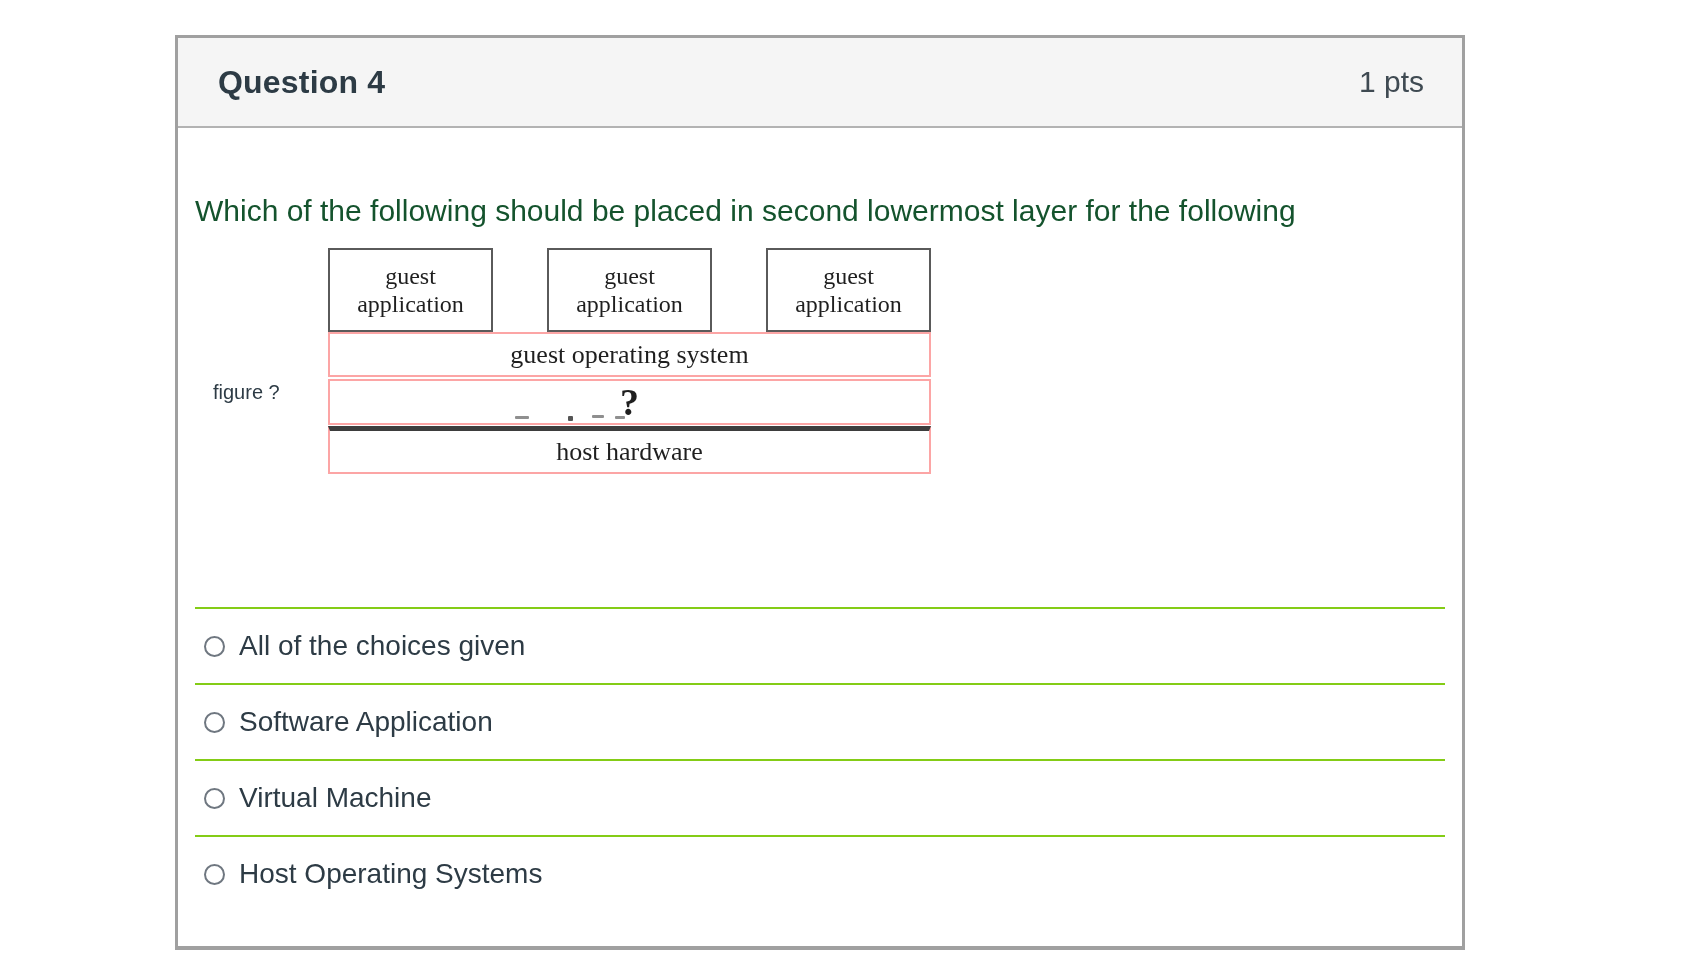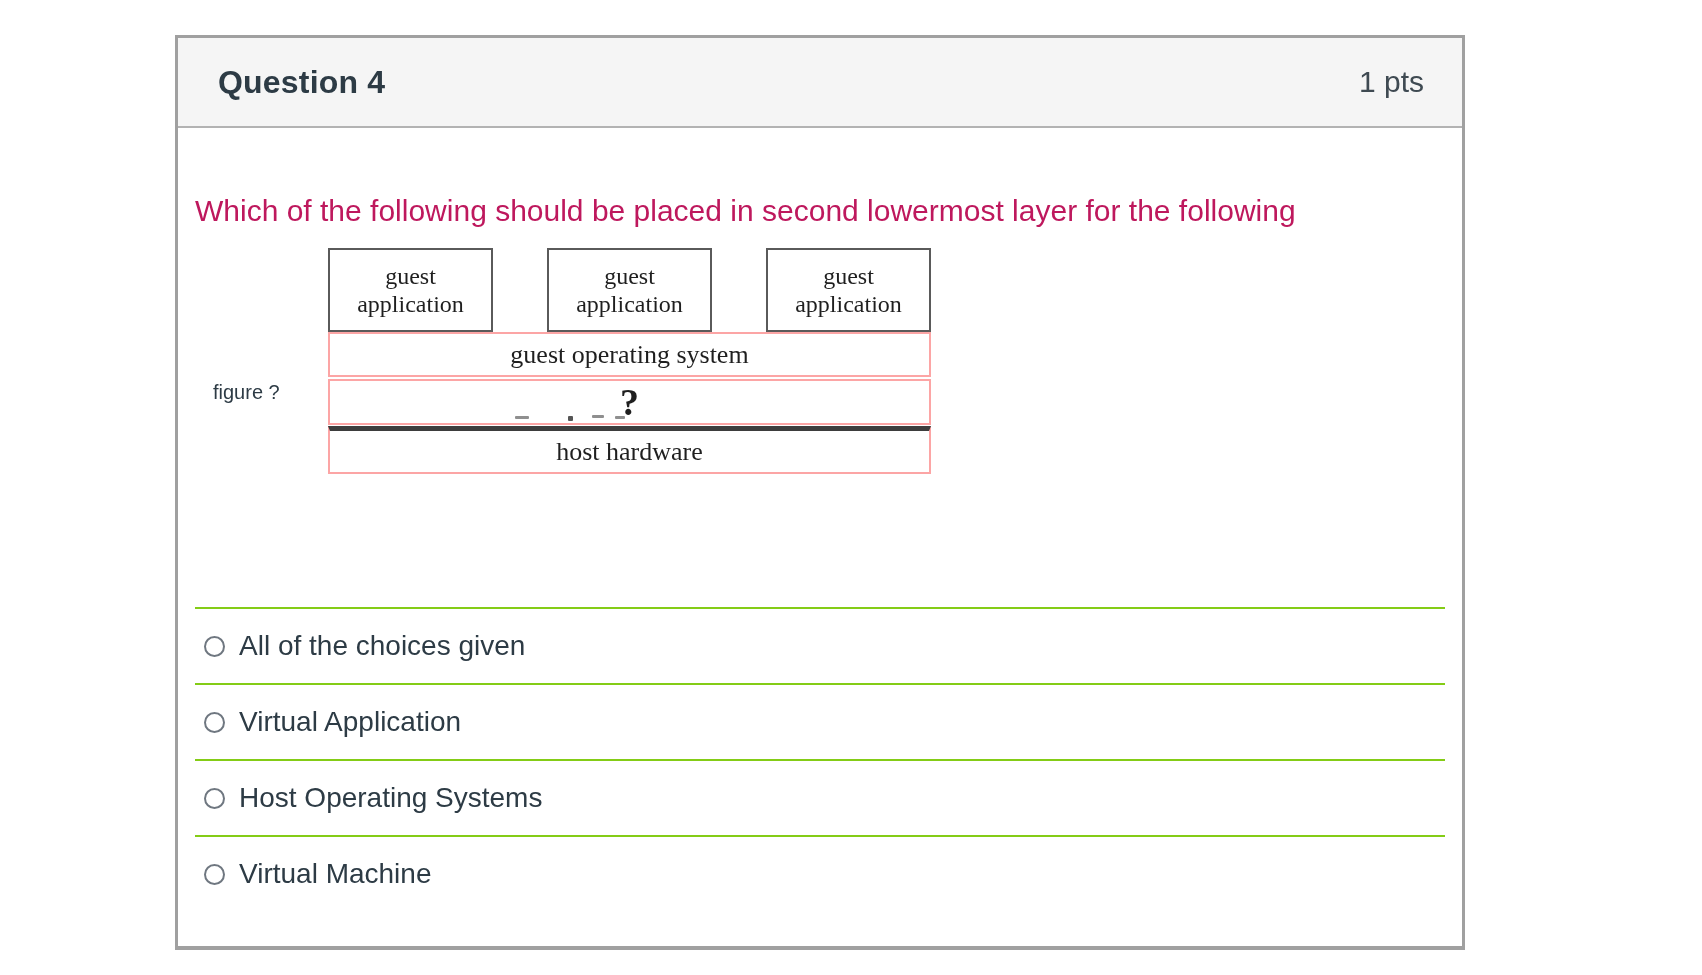--- a/index.html
+++ b/index.html
@@ -43,21 +43,21 @@
     font-weight: 500;
     color: #3f4a52;
   }
 
   
   .question-text {
     position: absolute;
     left: 17px; top: 152px;
     font-size: 30px;
     line-height: 42px;
-    color: #be185d;
+    color: #14532d;
   }
   .figure-label {
     position: absolute;
     left: 35px; top: 334px;
     font-size: 20px;
     line-height: 40px;
     color: #2d3b45;
   }
 
   
@@ -175,25 +175,25 @@
     <div class="layer layer-host">host hardware</div>
   </div>
 
   <div class="options">
     <div class="option-row">
       <div class="radio"></div>
       <div class="option-label">All of the choices given</div>
     </div>
     <div class="option-row">
       <div class="radio"></div>
-      <div class="option-label">Virtual Application</div>
+      <div class="option-label">Software Application</div>
+    </div>
+    <div class="option-row">
+      <div class="radio"></div>
+      <div class="option-label">Virtual Machine</div>
     </div>
     <div class="option-row">
       <div class="radio"></div>
       <div class="option-label">Host Operating Systems</div>
-    </div>
-    <div class="option-row">
-      <div class="radio"></div>
-      <div class="option-label">Virtual Machine</div>
     </div>
   </div>
 
 </div>
 
 </body></html>

